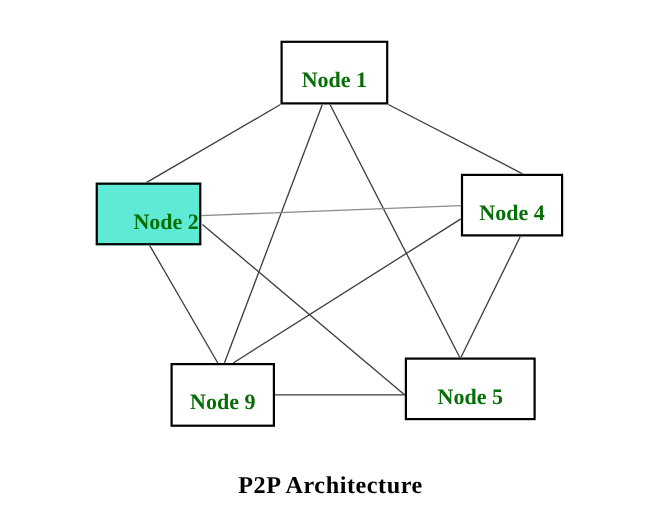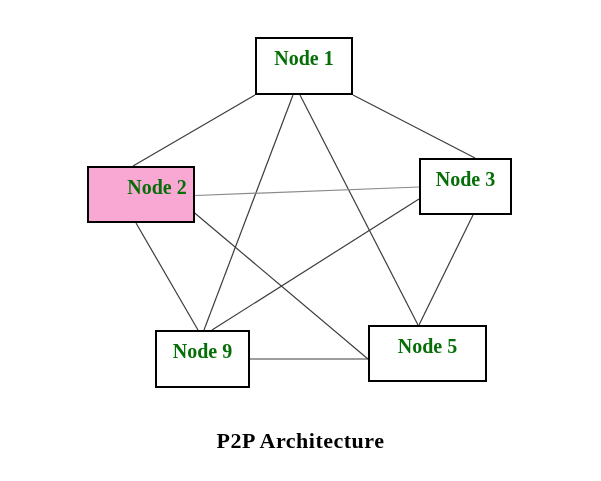--- a/index.html
+++ b/index.html
@@ -24,21 +24,21 @@
   }
   .node {
     position: absolute;
     box-sizing: border-box;
     background: #ffffff;
     border: 2px solid #000000;
     text-align: center;
   }
   .node-label {
     display: block;
-    margin-top: 7px;
+    margin-top: 22px;
     font-weight: bold;
     font-size: 20px;
     line-height: 24px;
     white-space: nowrap;
   }
   .diagram-title {
     position: absolute;
     left: 0;
     top: 428px;
     width: 601px;
@@ -63,26 +63,26 @@
       <line x1="184" y1="204" x2="368" y2="359" stroke="#3d3d3d" stroke-width="1.2"></line>
       <line x1="419" y1="199" x2="212" y2="330" stroke="#3d3d3d" stroke-width="1.2"></line>
       <line x1="473" y1="215" x2="419" y2="325" stroke="#3d3d3d" stroke-width="1.2"></line>
       <line x1="250" y1="359" x2="368" y2="359" stroke="#3d3d3d" stroke-width="1.2"></line>
     </svg>
   <div id="nodes-layer">
   <div class="node" style="left: 255px; top: 37px; width: 98px; height: 58px; border-color: rgb(0, 0, 0); background: rgb(255, 255, 255);">
     <span class="node-label" style="color: rgb(6, 110, 6);">Node 1</span>
   </div>
 
-  <div class="node" style="left: 87px; top: 166px; width: 108px; height: 57px; border-color: rgb(0, 0, 0); background: #f9a8d4; padding-left: 32px;">
+  <div class="node" style="left: 87px; top: 166px; width: 96px; height: 57px; border-color: rgb(0, 0, 0); background: #5eead4; padding-left: 32px;">
     <span class="node-label" style="color: rgb(6, 110, 6);">Node 2</span>
   </div>
 
   <div class="node" style="left: 419px; top: 158px; width: 93px; height: 57px; border-color: rgb(0, 0, 0); background: rgb(255, 255, 255);">
-    <span class="node-label" style="color: rgb(6, 110, 6);">Node 3</span>
+    <span class="node-label" style="color: rgb(6, 110, 6);">Node 4</span>
   </div>
 
   <div class="node" style="left: 155px; top: 330px; width: 95px; height: 58px; border-color: rgb(0, 0, 0); background: rgb(255, 255, 255);">
     <span class="node-label" style="color: rgb(6, 110, 6);">Node 9</span>
   </div>
 
   <div class="node" style="left: 368px; top: 325px; width: 119px; height: 57px; border-color: rgb(0, 0, 0); background: rgb(255, 255, 255);">
     <span class="node-label" style="color: rgb(6, 110, 6);">Node 5</span>
   </div>
 </div>

